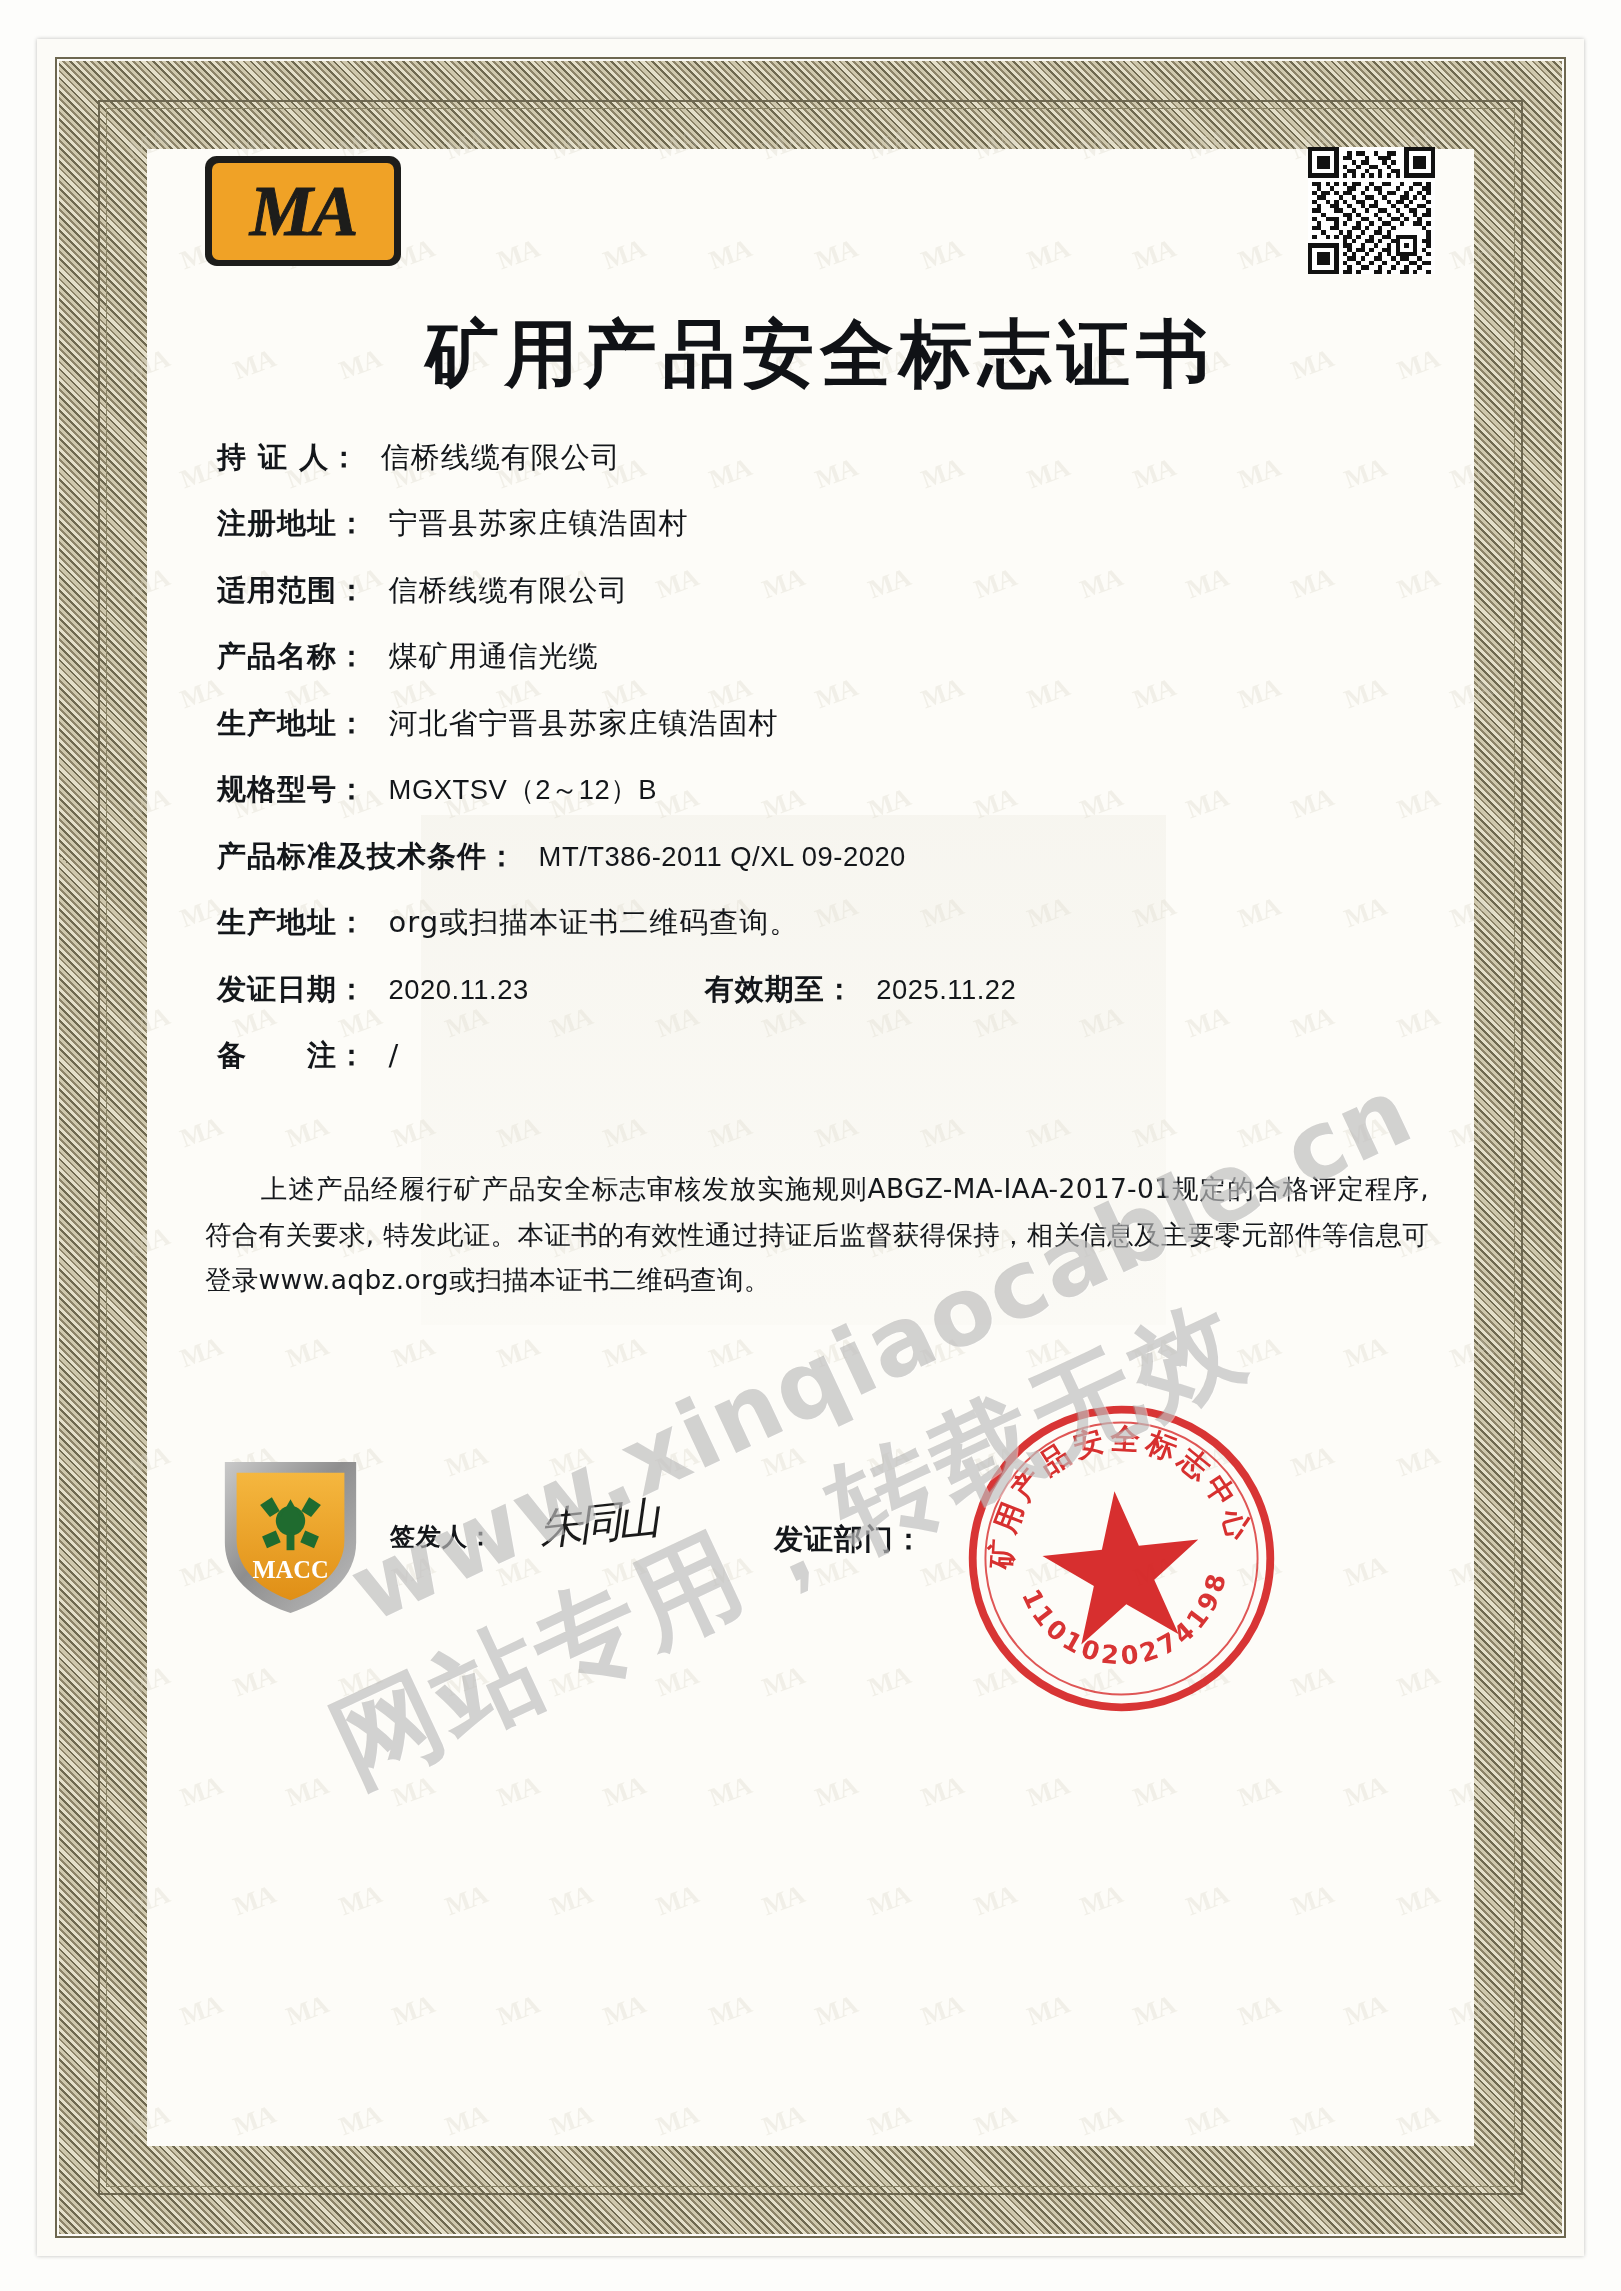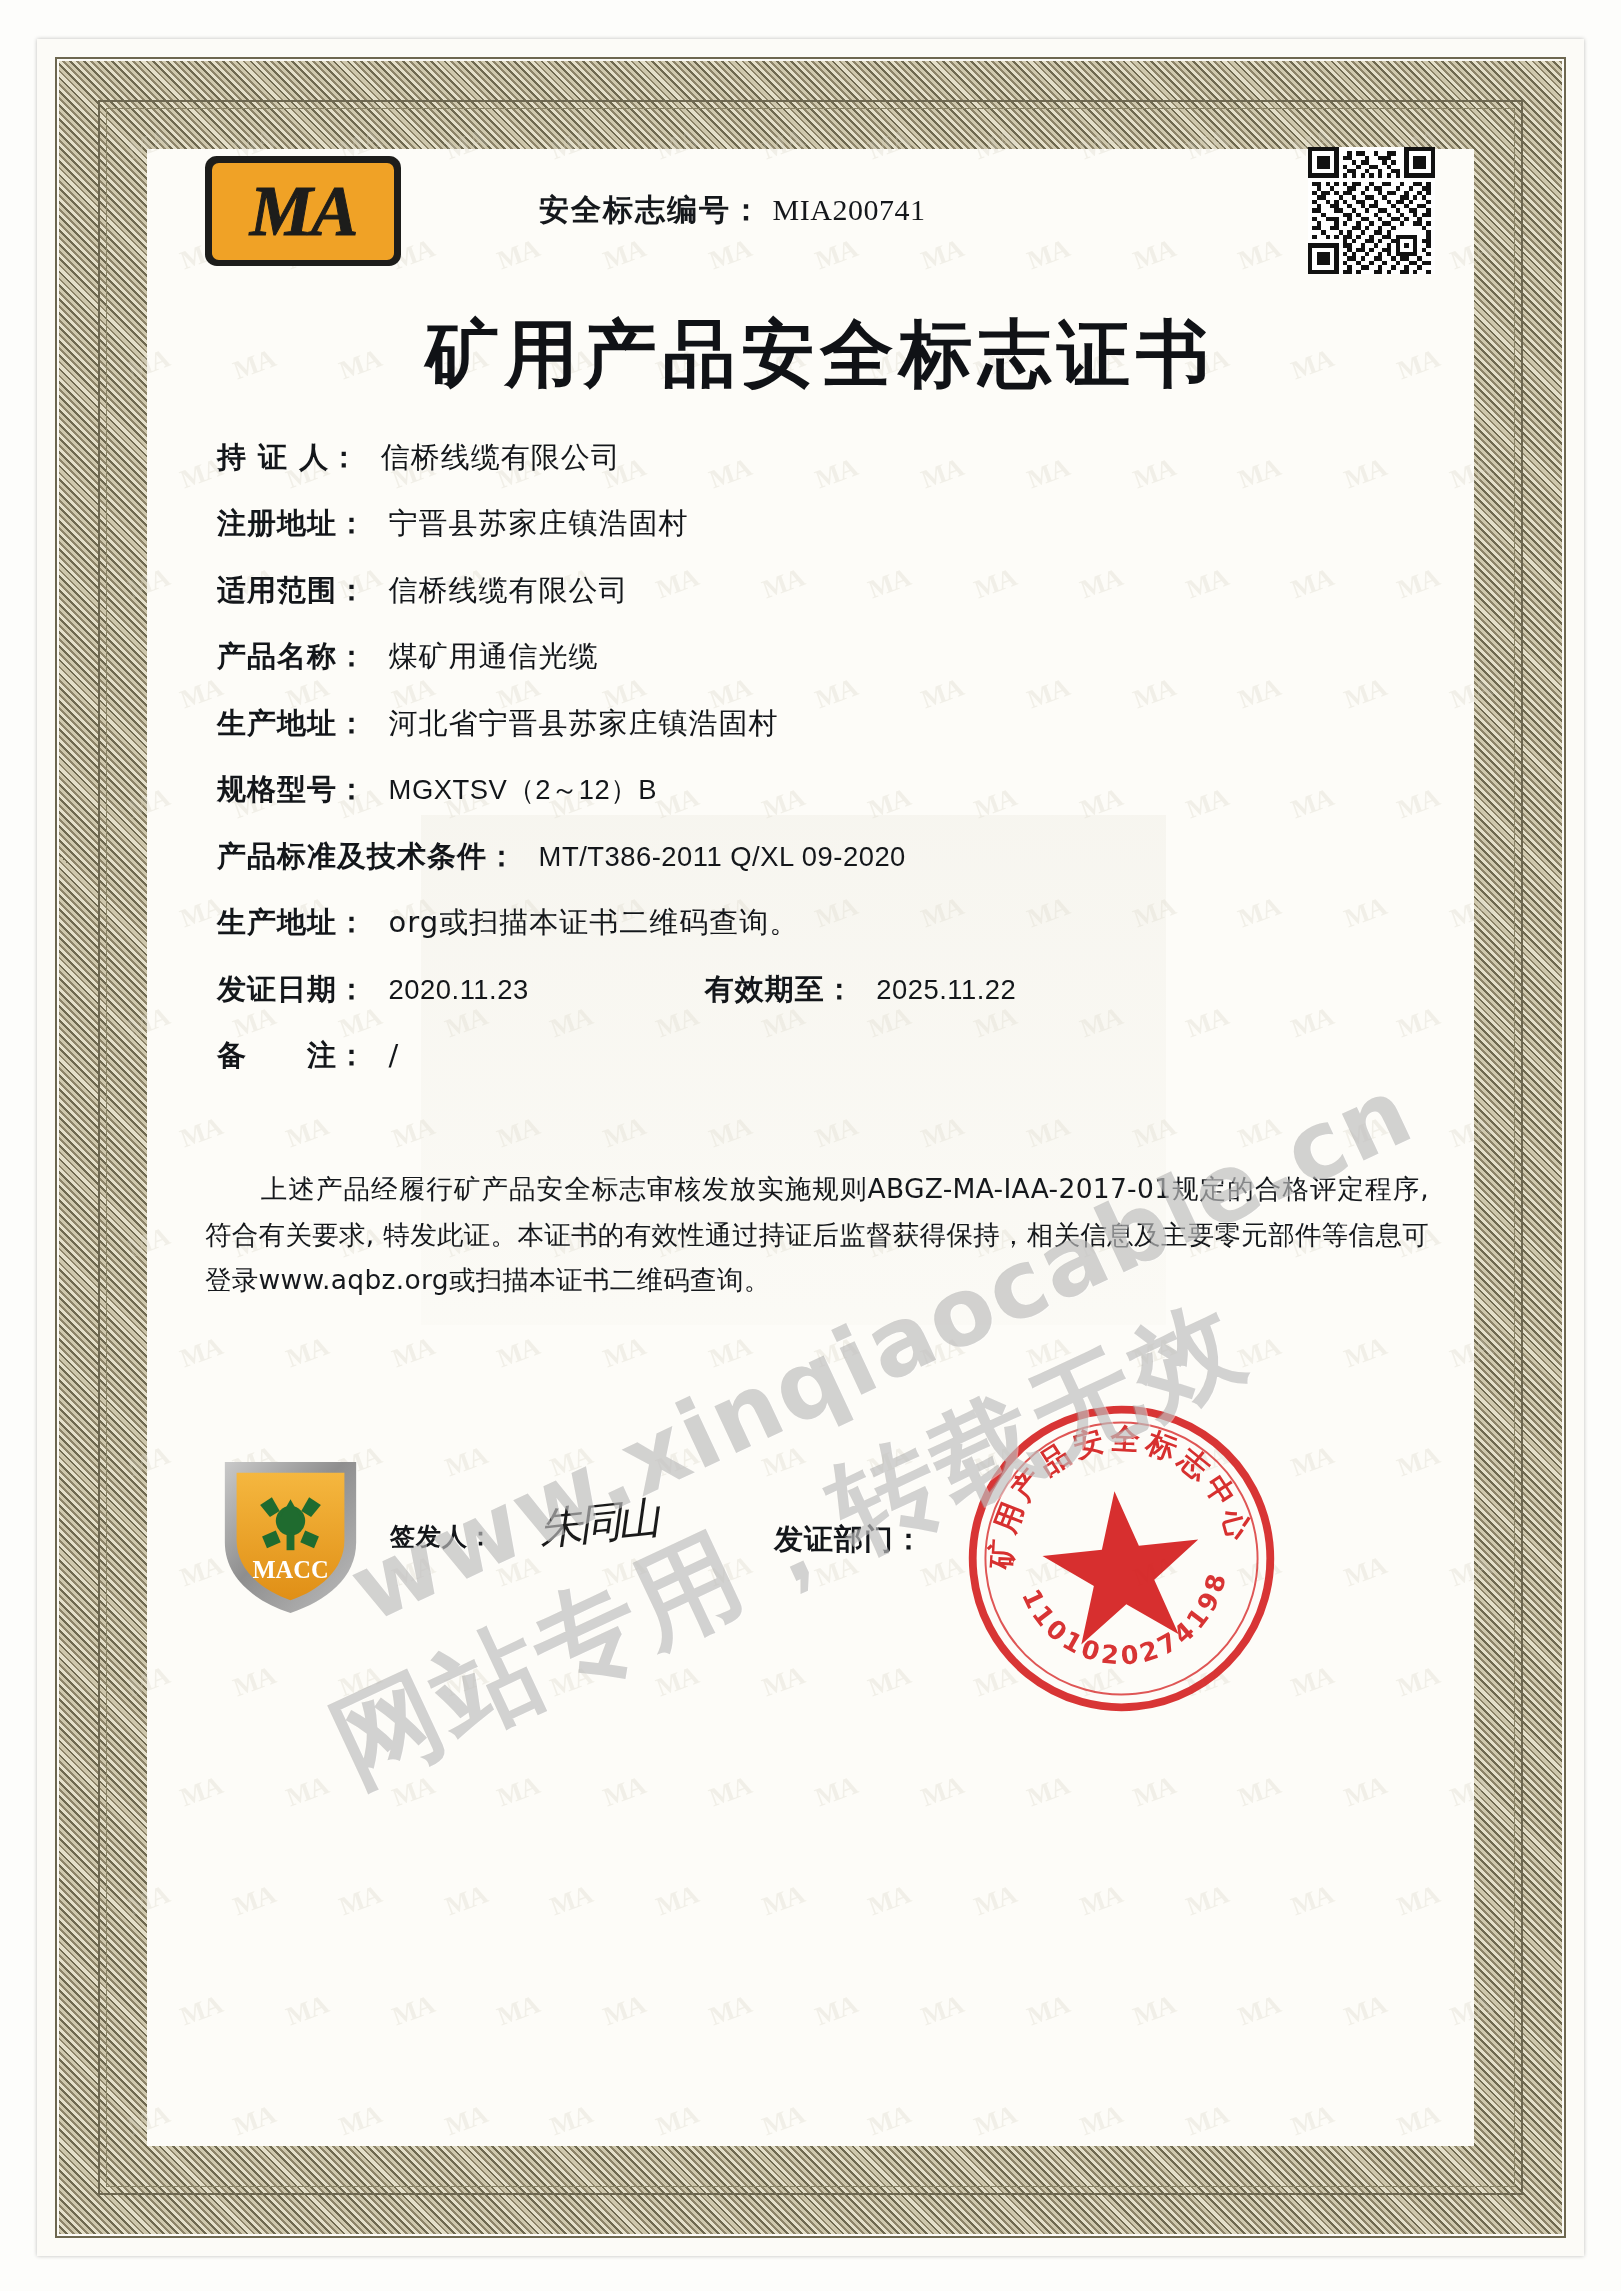--- a/index.html
+++ b/index.html
@@ -600,24 +600,20 @@
         </div>
       <div class="wm-doc"></div>
 
       <div class="header">
         <div class="ma-logo">
           <div class="inner">
             <span class="txt">MA</span>
           </div>
         </div>
 
-        <div class="cert-no">
-          <span class="label">安全标志编号：</span>
-          <span class="val">MIA200741</span>
-        </div>
 
         <div class="qr">
           <svg width="127" height="127" viewBox="0 0 29 29" shape-rendering="crispEdges">
             <rect width="29" height="29" fill="#ffffff"></rect>
             <g fill="#111111">
 
               <rect x="0" y="0" width="7" height="1"></rect>
                 <rect x="0" y="6" width="7" height="1"></rect>
               <rect x="0" y="0" width="1" height="7"></rect>
                 <rect x="6" y="0" width="1" height="7"></rect>

